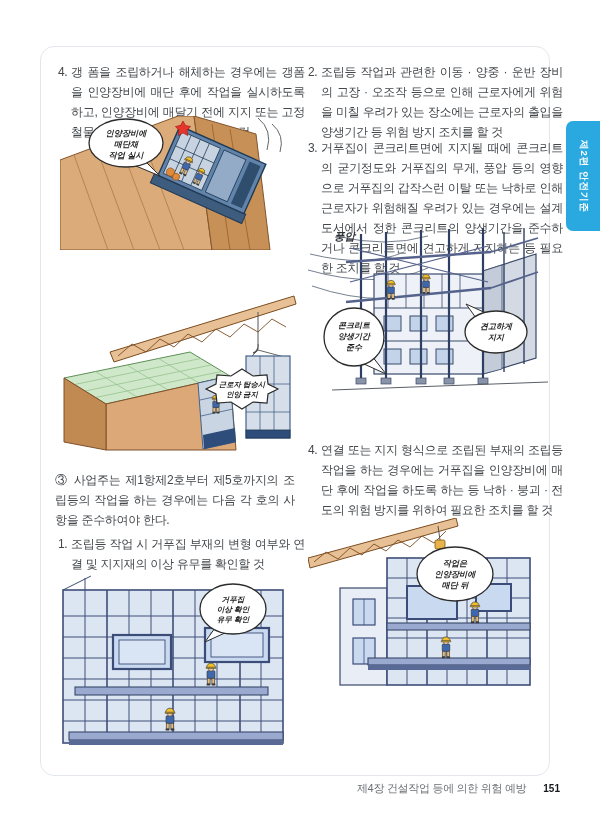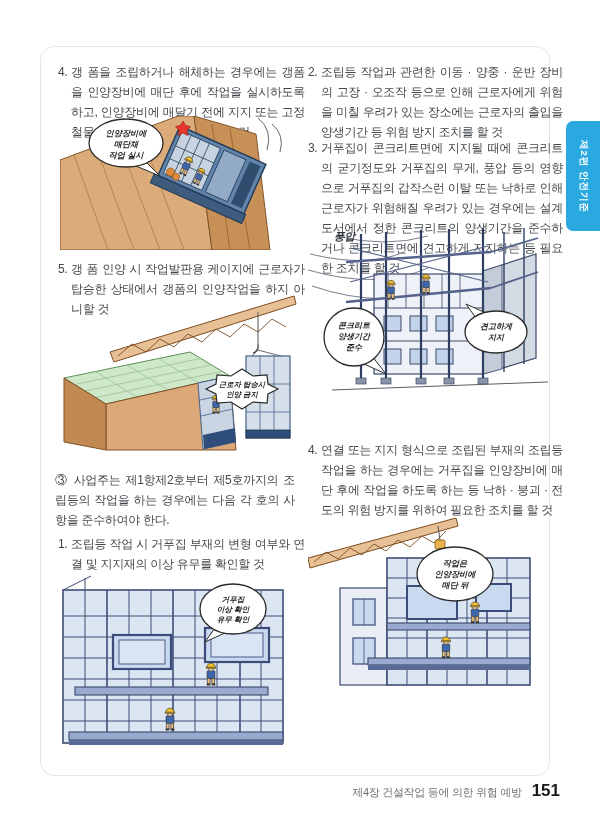--- a/index.html
+++ b/index.html
@@ -13,21 +13,21 @@
   .hang .num{display:inline-block;width:13px;margin-left:-13px;}
   .illu{position:absolute;font-style:italic;}
   .illu svg{display:block;width:100%;height:100%;font-family:"Liberation Sans",sans-serif;}
   .side-tab{position:absolute;left:566px;top:121px;width:34px;height:110px;
             background:#29a9e0;border-radius:7px 0 0 7px;display:flex;
             align-items:center;justify-content:center;}
   .side-tab span{transform:rotate(90deg);white-space:nowrap;color:#ffffff;
                  font-size:9.5px;letter-spacing:1px;font-weight:bold;}
   .footer{position:absolute;top:781px;right:40px;display:flex;align-items:baseline;}
   .footer .chap{font-size:11px;color:#6b7076;letter-spacing:-0.3px;}
-  .footer .pnum{font-size:17px;font-weight:bold;color:#17191c;margin-left:10px;}
+  .footer .pnum{font-size:10px;font-weight:bold;color:#17191c;margin-left:17px;}
   .btext{font-weight:bold;fill:#1d1d1d;}
 </style>
 </head>
 <body>
 
 <svg width="0" height="0" style="position:absolute" aria-hidden="true">
   <defs>
     <g id="wk">
       <rect x="-3.4" y="-1" width="2.6" height="5.6" fill="#e6bd7c" stroke="#333" stroke-width="0.6"></rect>
       <rect x="0.8" y="-1" width="2.6" height="5.6" fill="#e6bd7c" stroke="#333" stroke-width="0.6"></rect>
@@ -41,23 +41,20 @@
   </defs>
 </svg>
 
 <div class="page">
   <div class="panel"></div>
 
   <p class="txt hang" style="left:58px;top:50px;width:234px;">
     <span class="num">4.</span><span>갱 폼을 조립하거나 해체하는 경우에는 갱폼을 인양장비에 매단 후에 작업을 실시하도록 하고, 인양장비에 매달기 전에 지지 또는 고정철물을 미리 해체하지 않도록 할 것</span>
   </p>
 
-  <p class="txt hang" style="left:58px;top:247px;width:234px;">
-    <span class="num">5.</span><span>갱 폼 인양 시 작업발판용 케이지에 근로자가 탑승한 상태에서 갱폼의 인양작업을 하지 아니할 것</span>
-  </p>
 
   <p class="txt" style="left:55px;top:458px;width:240px;">
     <span>③</span>
     <span>사업주는 제1항제2호부터 제5호까지의 조립등의 작업을 하는 경우에는 다음 각 호의 사항을 준수하여야 한다.</span>
   </p>
 
   <p class="txt hang" style="left:58px;top:522px;width:234px;">
     <span class="num">1.</span><span>조립등 작업 시 거푸집 부재의 변형 여부와 연결 및 지지재의 이상 유무를 확인할 것</span>
   </p>
 

